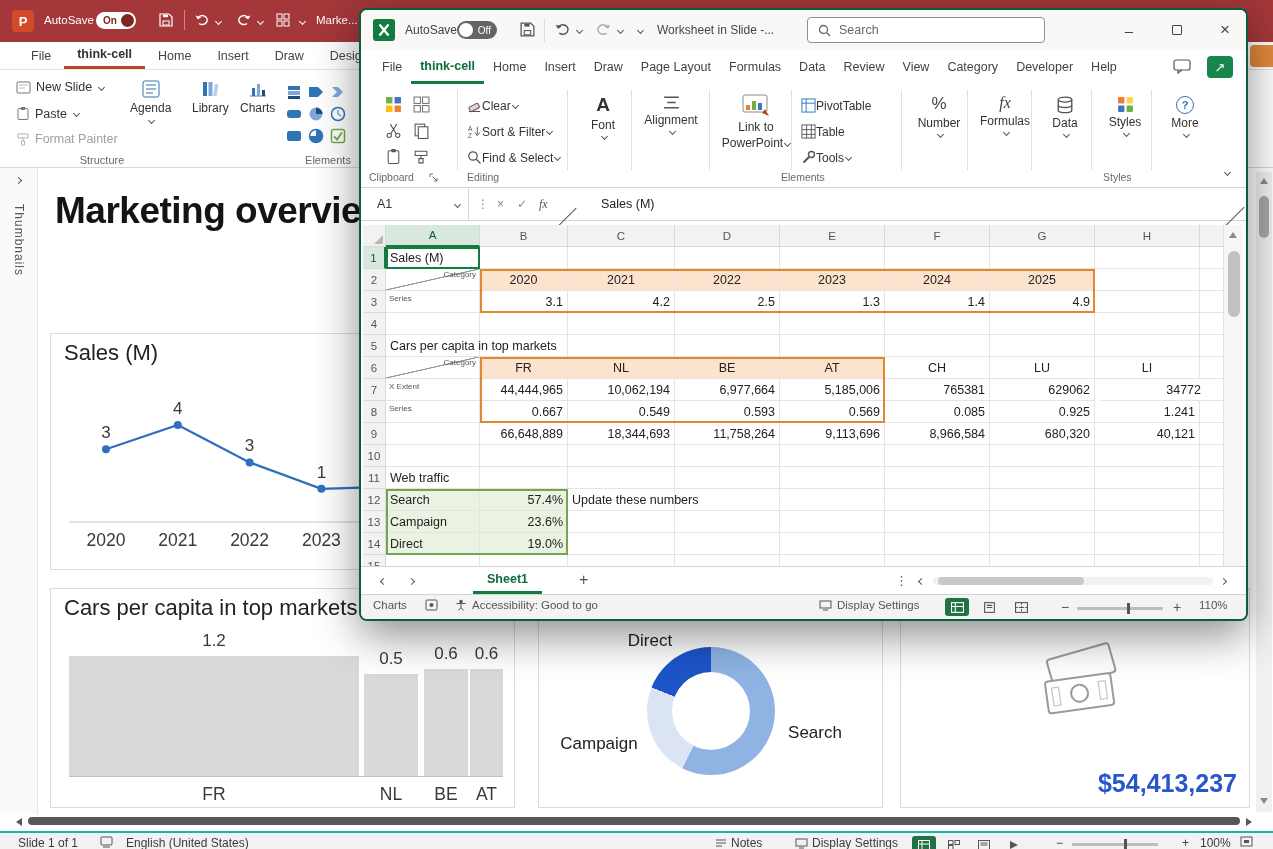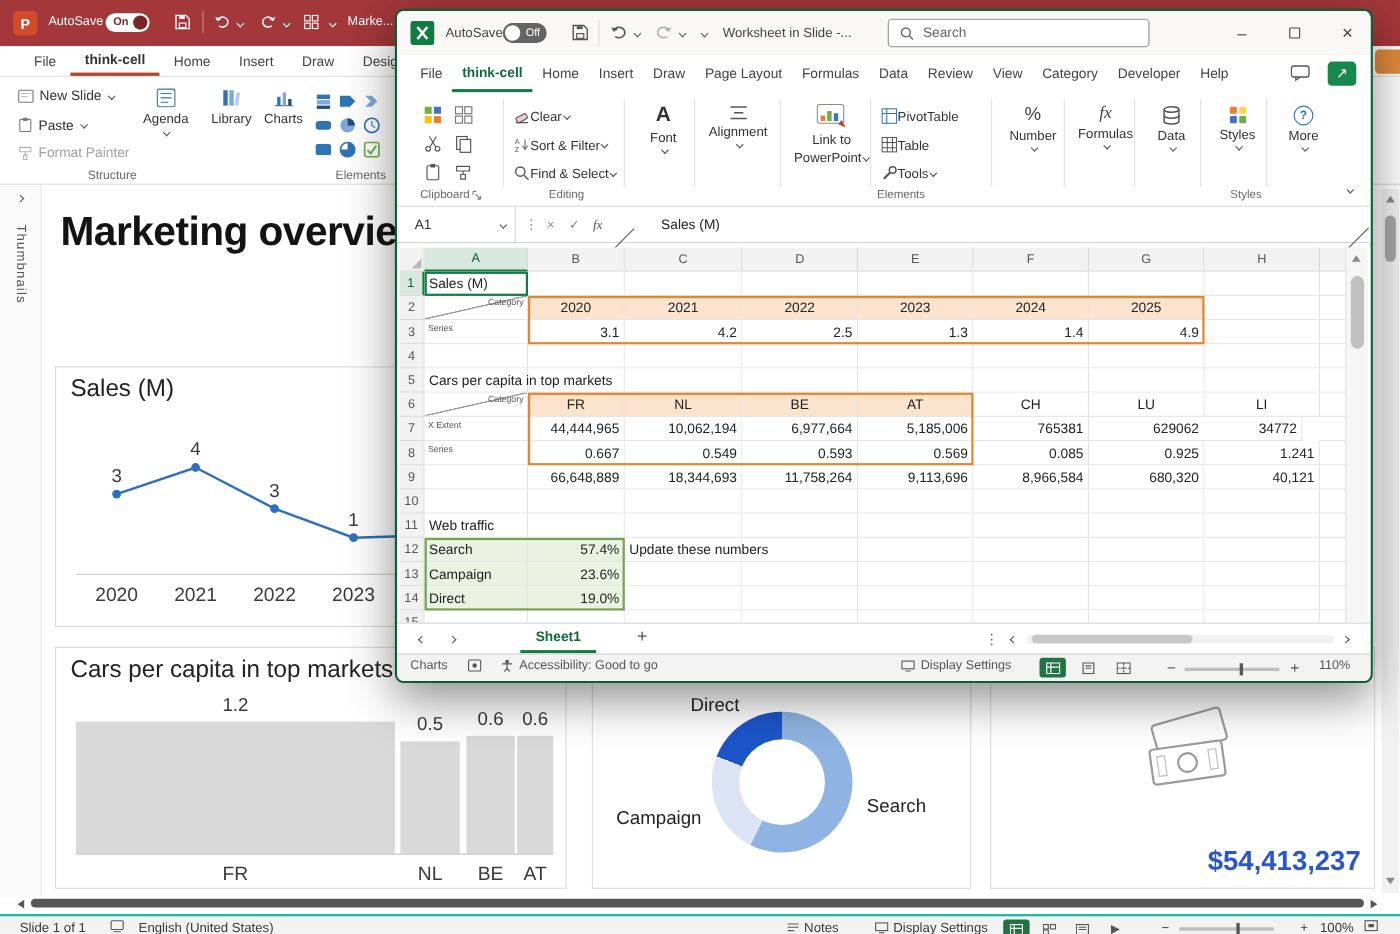--- a/index.html
+++ b/index.html
@@ -59,21 +59,21 @@
   .xl-toggle{left:96px;top:11px;width:40px;height:18px;background:#646464;border-radius:9px;color:#fff;font-size:10px;display:flex;align-items:center;justify-content:flex-end;padding-right:6px}
   .xl-knob{position:absolute;left:2px;top:2px;width:14px;height:14px;border-radius:50%;background:#fff}
   .xl-search{left:446px;top:7px;width:238px;height:26px;background:#fff;border:1px solid #8f8f8f;border-radius:4px;display:flex;align-items:center;gap:8px;padding-left:10px;font-size:12.5px;color:#666}
   .xl-wbtn{top:0;width:44px;height:40px;display:flex;align-items:center;justify-content:center;color:#444;font-size:15px}
   .xl-menubar{position:absolute;left:0;top:40px;right:0;height:34px;background:#fff;display:flex;align-items:stretch;padding-left:12px}
   .xl-tab{padding:0 9px;font-size:12.5px;color:#444;display:flex;align-items:center;white-space:nowrap}
   .xl-tab.active{color:#0f6b3c;font-weight:700;border-bottom:3px solid var(--xl-green)}
   .xl-ribbon{position:absolute;left:0;top:74px;right:0;height:104px;background:#fff;border-bottom:1px solid #d4d4d4}
   .xrb-row{position:absolute;display:flex;align-items:center;gap:0;font-size:12px;color:#333;white-space:nowrap}
   .xrb-stack{position:absolute;display:flex;flex-direction:column;align-items:center;gap:2px;font-size:12px;color:#333;width:56px}
-  .xl-grp-label{position:absolute;font-size:10.5px;color:#6a6a6a;text-align:right;white-space:nowrap}
+  .xl-grp-label{position:absolute;font-size:10.5px;color:#6a6a6a;text-align:left;white-space:nowrap}
   .xrb-ic{position:absolute}
   .pct::before{content:"%";font-size:17px;color:#444}
   .fxi::before{content:"fx";font-style:italic;font-family:"Liberation Serif",serif;font-size:16px;color:#444}
   .bigA::before{content:"A";font-size:19px;color:#333;font-weight:600}
   .qmark{width:18px;height:18px;border:1.6px solid #2e75b6;border-radius:50%;color:#2e75b6;font-size:11px;font-weight:700;display:flex;align-items:center;justify-content:center}
   .qmark::before{content:"?"}
   .xl-formulabar{position:absolute;left:0;top:178px;right:0;height:33px;background:#fff;border-bottom:1px solid #d4d4d4}
   .xl-formulabar>*{position:absolute;top:0;height:32px;display:flex;align-items:center}
   .namebox{left:8px;width:100px;border-right:1px solid #d8d8d8;font-size:12.5px;color:#333;padding-left:8px;justify-content:space-between;padding-right:8px}
   .fb-sym{font-size:12px;color:#888}
@@ -827,21 +827,21 @@
       </div>
       <div class="xl-cell rt" style="left: 417px; top: 154px; width: 105px; height: 22px;">
         <span class="cv">5,185,006</span>
       </div>
       <div class="xl-cell rt" style="left: 522px; top: 154px; width: 105px; height: 22px;">
         <span class="cv">765381</span>
       </div>
       <div class="xl-cell rt" style="left: 627px; top: 154px; width: 105px; height: 22px;">
         <span class="cv">629062</span>
       </div>
-      <div class="xl-cell rt" style="left: 716px; top: 154px; width: 105px; height: 22px;">
+      <div class="xl-cell rt" style="left: 738px; top: 154px; width: 105px; height: 22px;">
         <span class="cv">34772</span>
       </div>
       <div class="xl-cell" style="left: 837px; top: 154px; width: 26px; height: 22px;"></div>
       <div class="xl-rh" style="left: 0px; top: 176px; width: 23px; height: 22px;">8</div>
       <div class="xl-cell" style="left: 23px; top: 176px; width: 94px; height: 22px;">
         <span class="mini lf">Series</span>
       </div>
       <div class="xl-cell rt" style="left: 117px; top: 176px; width: 88px; height: 22px;">
         <span class="cv">0.667</span>
       </div>

